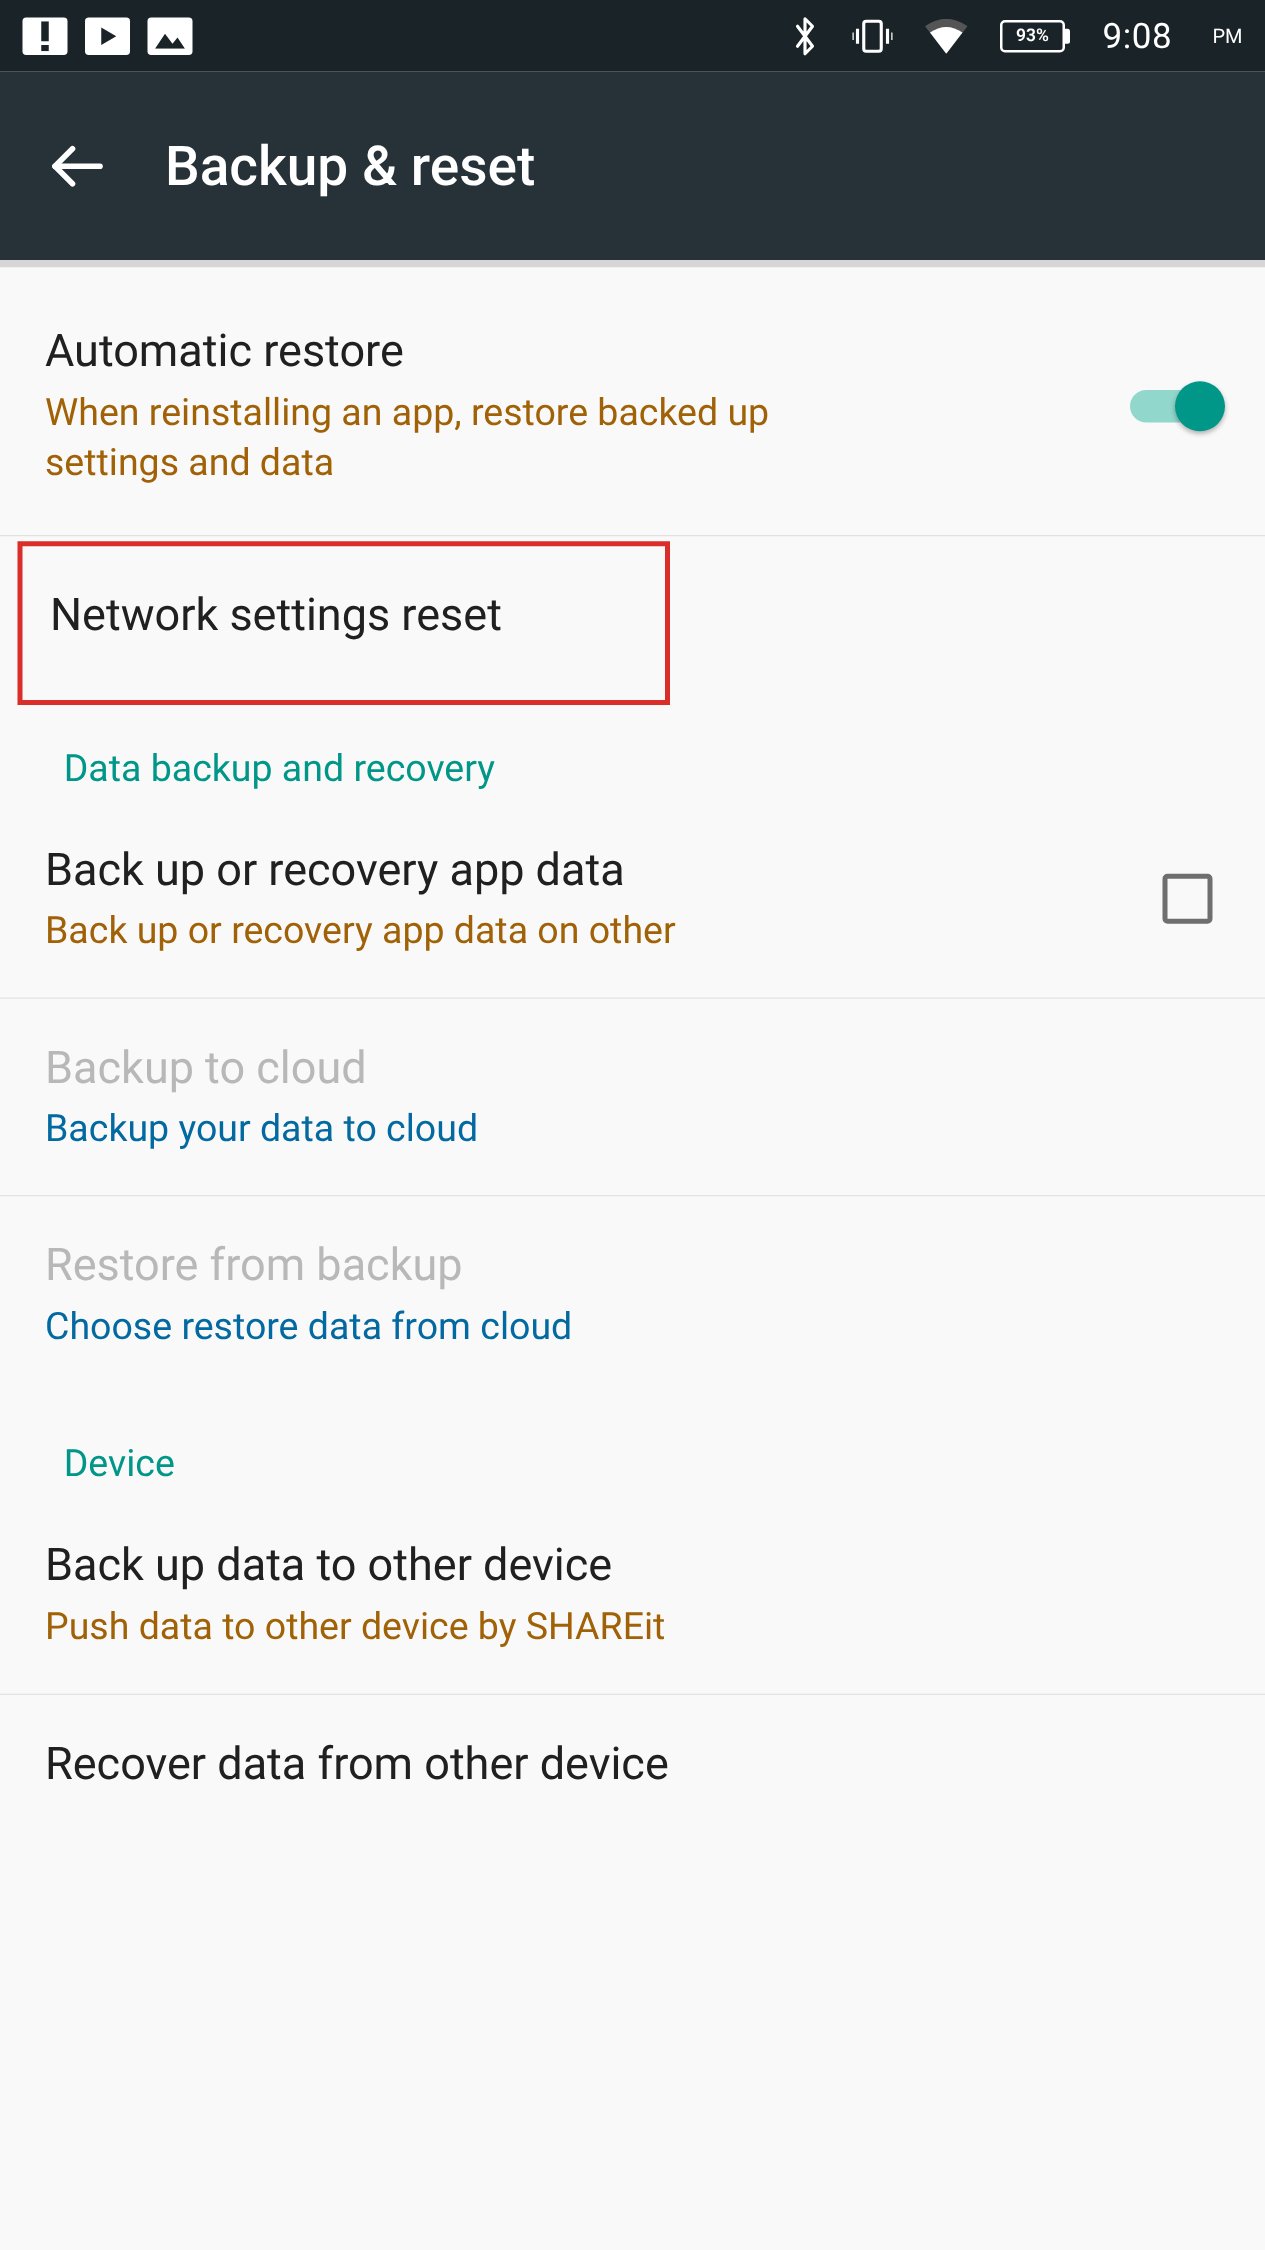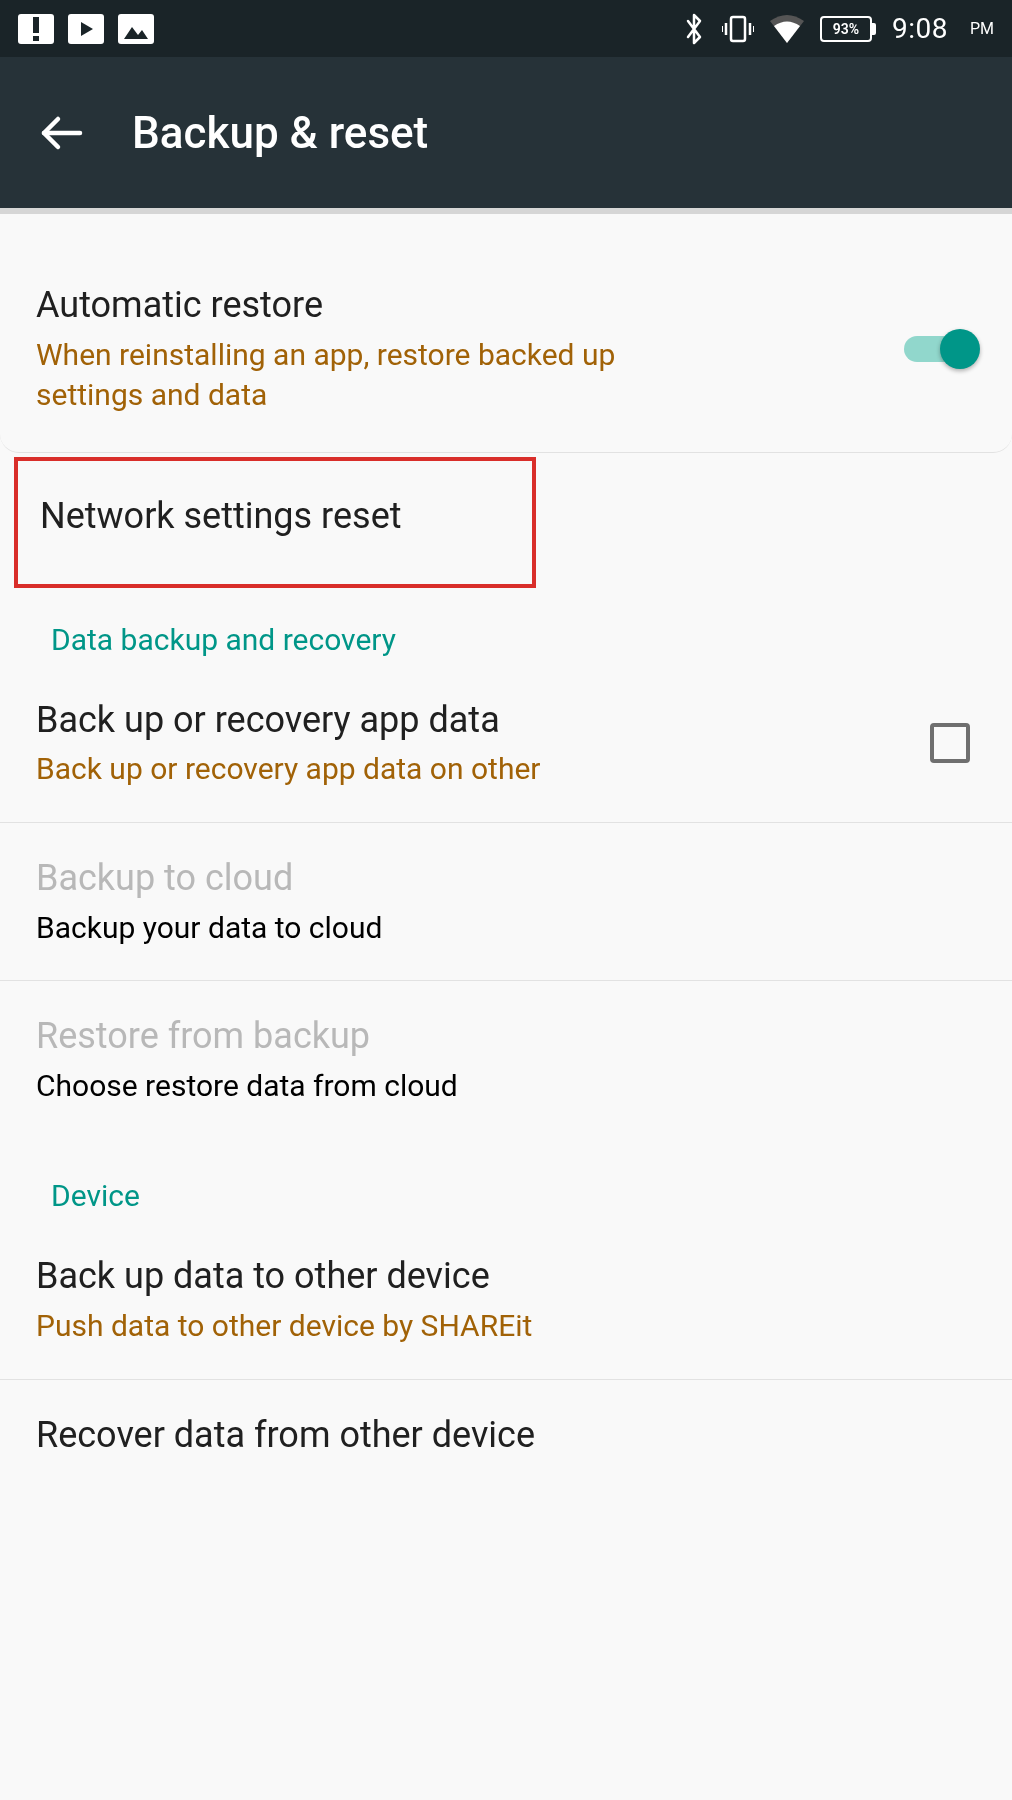--- a/index.html
+++ b/index.html
@@ -14,21 +14,21 @@
     .status-bar {
       height: 57px;
       background: #1a2428;
       display: flex;
       align-items: center;
       justify-content: space-between;
       padding: 0 18px 0 18px;
       color: #fff;
     }
     .status-left { display: flex; gap: 14px; align-items: center; }
-    .status-right { display: flex; gap: 16px; align-items: center; }
+    .status-right { display: flex; gap: 26px; align-items: center; }
     .status-icon-box {
       width: 36px; height: 30px; background: #fff; border-radius: 3px;
       display: flex; align-items: center; justify-content: center;
       color: #1a2428; font-weight: bold; font-size: 20px;
     }
     .status-time { font-size: 28px; font-weight: 400; letter-spacing: 0.5px; }
     .status-ampm { font-size: 16px; margin-left: 6px; font-weight: 400; }
     .battery-wrap { display:flex; align-items:center; }
     .battery-box {
       border: 2.5px solid #fff; border-radius: 4px; width: 52px; height: 26px;
@@ -54,21 +54,21 @@
       display: flex;
       align-items: center;
       justify-content: space-between;
       gap: 24px;
     }
     .item.no-border { border-bottom: none; }
     .item-text { flex: 1; }
     .item-title { font-size: 36px; color: #202020; line-height: 1.3; }
     .item-sub { font-size: 30px; color: #a16207; line-height: 1.35; margin-top: 6px; }
     .disabled .item-title { color: #b8b8b8; }
-    .disabled .item-sub { color: #000000; }
+    .disabled .item-sub { color: #0369a1; }
     .switch {
       width: 72px; height: 36px; position: relative;
     }
     .switch-track {
       position:absolute; width: 60px; height: 26px; background: #91d7cc; border-radius: 14px; top: 5px; left: 0;
     }
     .switch-thumb {
       position:absolute; width: 40px; height: 40px; background: #009688; border-radius: 50%;
       right: -4px; top: -2px; box-shadow: 0 2px 4px rgba(0,0,0,0.3);
     }
@@ -151,21 +151,21 @@
       <line x1="6" y1="23" x2="42" y2="23"></line>
       <polyline points="20,9 6,23 20,37"></polyline>
     </svg>
   </div>
   <div class="app-title">Backup &amp; reset</div>
 </div>
 <div class="divider-thin"></div>
 
 <div class="content">
 
-  <div class="item" style="padding-top:68px; padding-bottom:36px;border-radius:19px;">
+  <div class="item" style="padding-top:44px; padding-bottom:36px;">
     <div class="item-text">
       <div class="item-title">Automatic restore</div>
       <div class="item-sub" style="max-width:600px;">When reinstalling an app, restore backed up settings and data</div>
     </div>
     <div class="switch">
       <div class="switch-track"></div>
       <div class="switch-thumb"></div>
     </div>
   </div>
 

